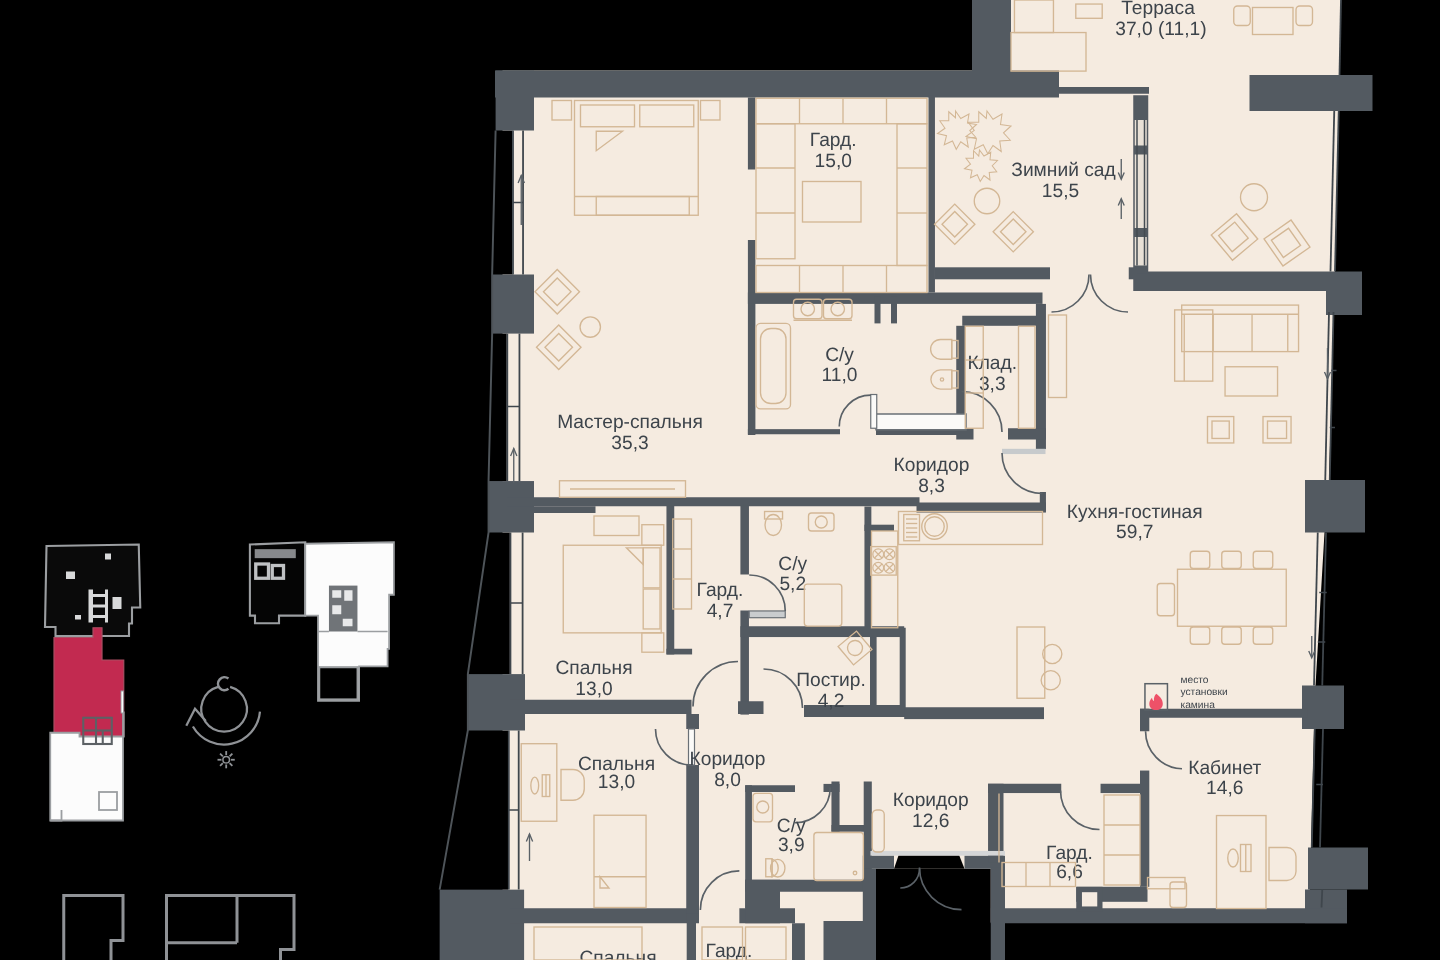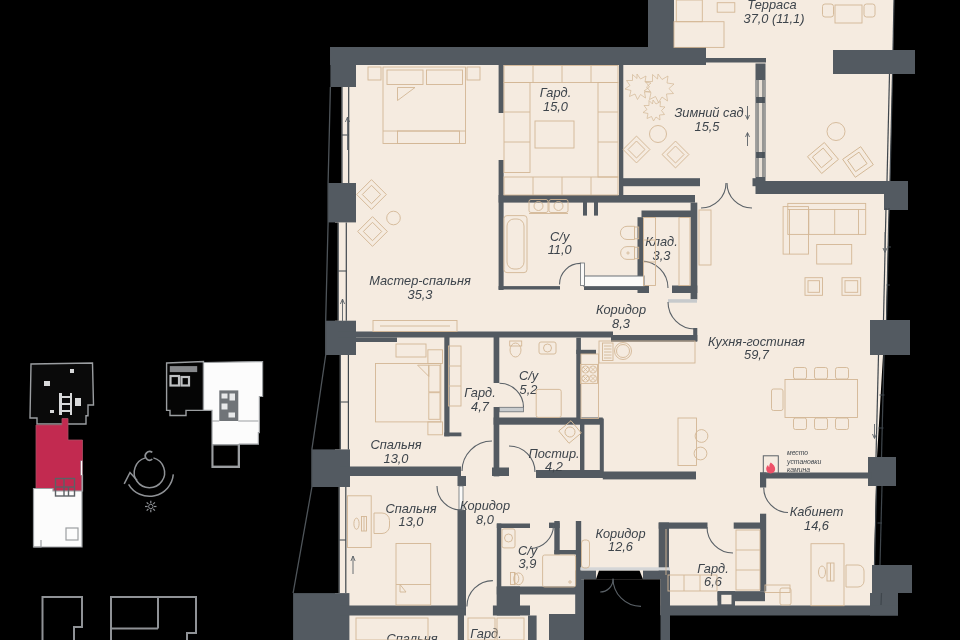--- a/index.html
+++ b/index.html
@@ -1,16 +1,16 @@
 <!DOCTYPE html>
 <html><head>
 <meta charset="utf-8">
 <style>
   html,body{margin:0;padding:0;background:#000;}
-  #stage{width:960px;height:640px;position:relative;overflow:hidden;background:#000;font-style:italic;}
+  #stage{width:960px;height:640px;position:relative;overflow:hidden;background:#000;}
   svg{display:block;}
   text{font-family:"Liberation Sans", sans-serif;-webkit-font-smoothing:antialiased;}
 </style>
 </head>
 <body>
 <div id="stage">
 <svg width="960" height="640" viewBox="0 0 960 640">
 <rect x="0" y="0" width="960" height="640" fill="#000000"></rect>
 
 <polygon fill="#f5ebe0" points="

